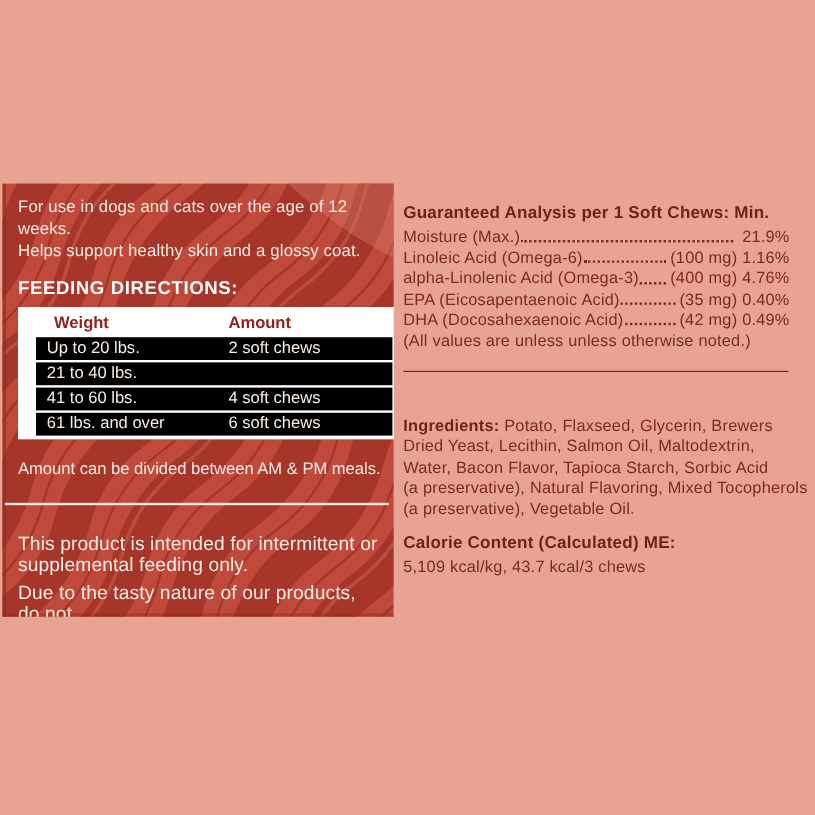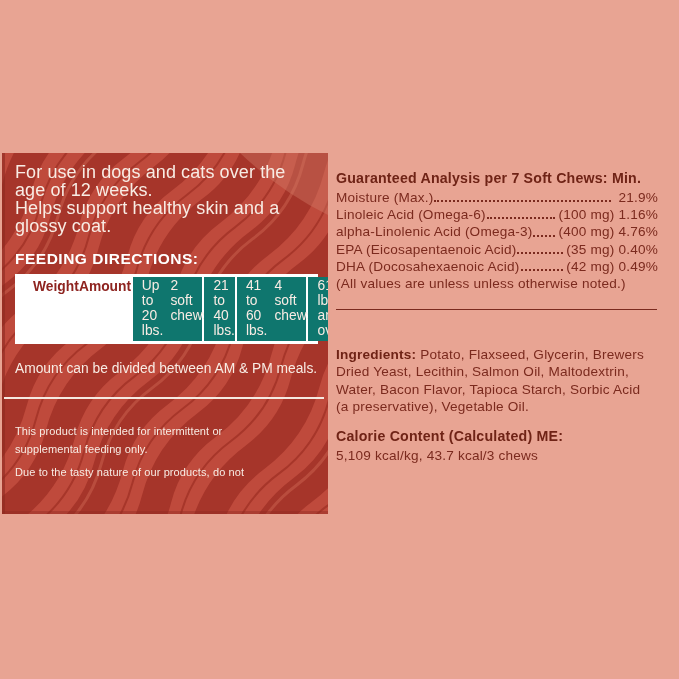--- a/index.html
+++ b/index.html
@@ -11,43 +11,43 @@
   .canvas{position:relative;width:679px;height:679px;}
 
   
   .red-panel{
     position:absolute;left:2px;top:153px;width:326px;height:361px;
     background:#bf4a3c;color:#f8ece4;overflow:hidden;
   }
   .bacon{position:absolute;left:0;top:0;width:326px;height:361px;}
   .red-content{position:relative;padding:10px 10px 0 13px;}
 
-  .intro{margin:0;font-size:18px;line-height:18px;letter-spacing:.1px;}
+  .intro{margin:0;font-size:14px;line-height:18px;letter-spacing:.1px;}
   .feeding-heading{
     margin:15px 0 0;font-size:15.5px;font-weight:700;color:#ffffff;
     letter-spacing:.5px;
   }
   .ftable{
     margin-top:6px;background:#ffffff;border:3px solid #ffffff;
-    display:flex;flex-direction:row;gap:2px;width:297px;
+    display:flex;flex-direction:column;gap:2px;width:297px;padding-left:12px;
   }
   .thead{display:flex;background:#ffffff;color:#8e2420;font-weight:700;
     font-size:13.8px;padding:2px 0 3px;}
-  .trow{display:flex;background:#0f766e;color:#f8ece4;
+  .trow{display:flex;background:#000000;color:#f8ece4;
     font-size:13.8px;padding:1px 0 3px;}
   .c1{width:54%;box-sizing:border-box;padding-left:15px;}
   .trow .c1{padding-left:9px;}
   .c2{width:46%;text-align:left;}
 
   .note{margin:16px 0 0;font-size:13.8px;line-height:17px;}
   .white-div{
     border:0;height:2px;background:#f5e9e1;
     margin:20px -6px 0 -11px;
   }
-  .para{margin:24px 0 0;font-size:11px;line-height:17.5px;letter-spacing:.1px;}
+  .para{margin:24px 0 0;font-size:16px;line-height:17.5px;letter-spacing:.1px;}
   .para.caution{margin-top:6px;}
 
   
   .right-col{
     position:absolute;left:336px;top:163px;width:343px;
     color:#7b2a1e;
   }
   .ga-heading{margin:7px 0 0;font-size:14.2px;font-weight:700;color:#6f2316;
     letter-spacing:.2px;}
   .ga-rows{margin-top:3px;width:322px;}
@@ -152,21 +152,21 @@
       </div>
 
       <div class="para caution">
         <div>Due to the tasty nature of our products, do not</div>
 
       </div>
     </div>
   </section>
 
   <section class="right-col">
-    <h2 class="ga-heading">Guaranteed Analysis per 7 Soft Chews: Min.</h2>
+    <h2 class="ga-heading">Guaranteed Analysis per 1 Soft Chews: Min.</h2>
 
     <div class="ga-rows">
       <div class="ga-row">
         <span>Moisture (Max.)</span>
         <span class="leader"></span>
         <span class="ga-amount"></span>
         <span class="ga-value">21.9%</span>
       </div>
       <div class="ga-row">
         <span>Linoleic Acid (Omega-6)</span>
@@ -194,20 +194,21 @@
       </div>
       <div class="ga-note">(All values are unless unless otherwise noted.)</div>
     </div>
 
     <hr class="dark-div">
 
     <div class="ingredients">
       <div><b>Ingredients:</b><span>Potato, Flaxseed, Glycerin, Brewers</span></div>
       <div>Dried Yeast, Lecithin, Salmon Oil, Maltodextrin,</div>
       <div>Water, Bacon Flavor, Tapioca Starch, Sorbic Acid</div>
+      <div>(a preservative), Natural Flavoring, Mixed Tocopherols</div>
       <div>(a preservative), Vegetable Oil.</div>
     </div>
 
     <h3 class="cal-heading">Calorie Content (Calculated) ME:</h3>
     <p class="cal-value">5,109 kcal/kg, 43.7 kcal/3 chews</p>
   </section>
 
 </div>
 
 </body></html>

